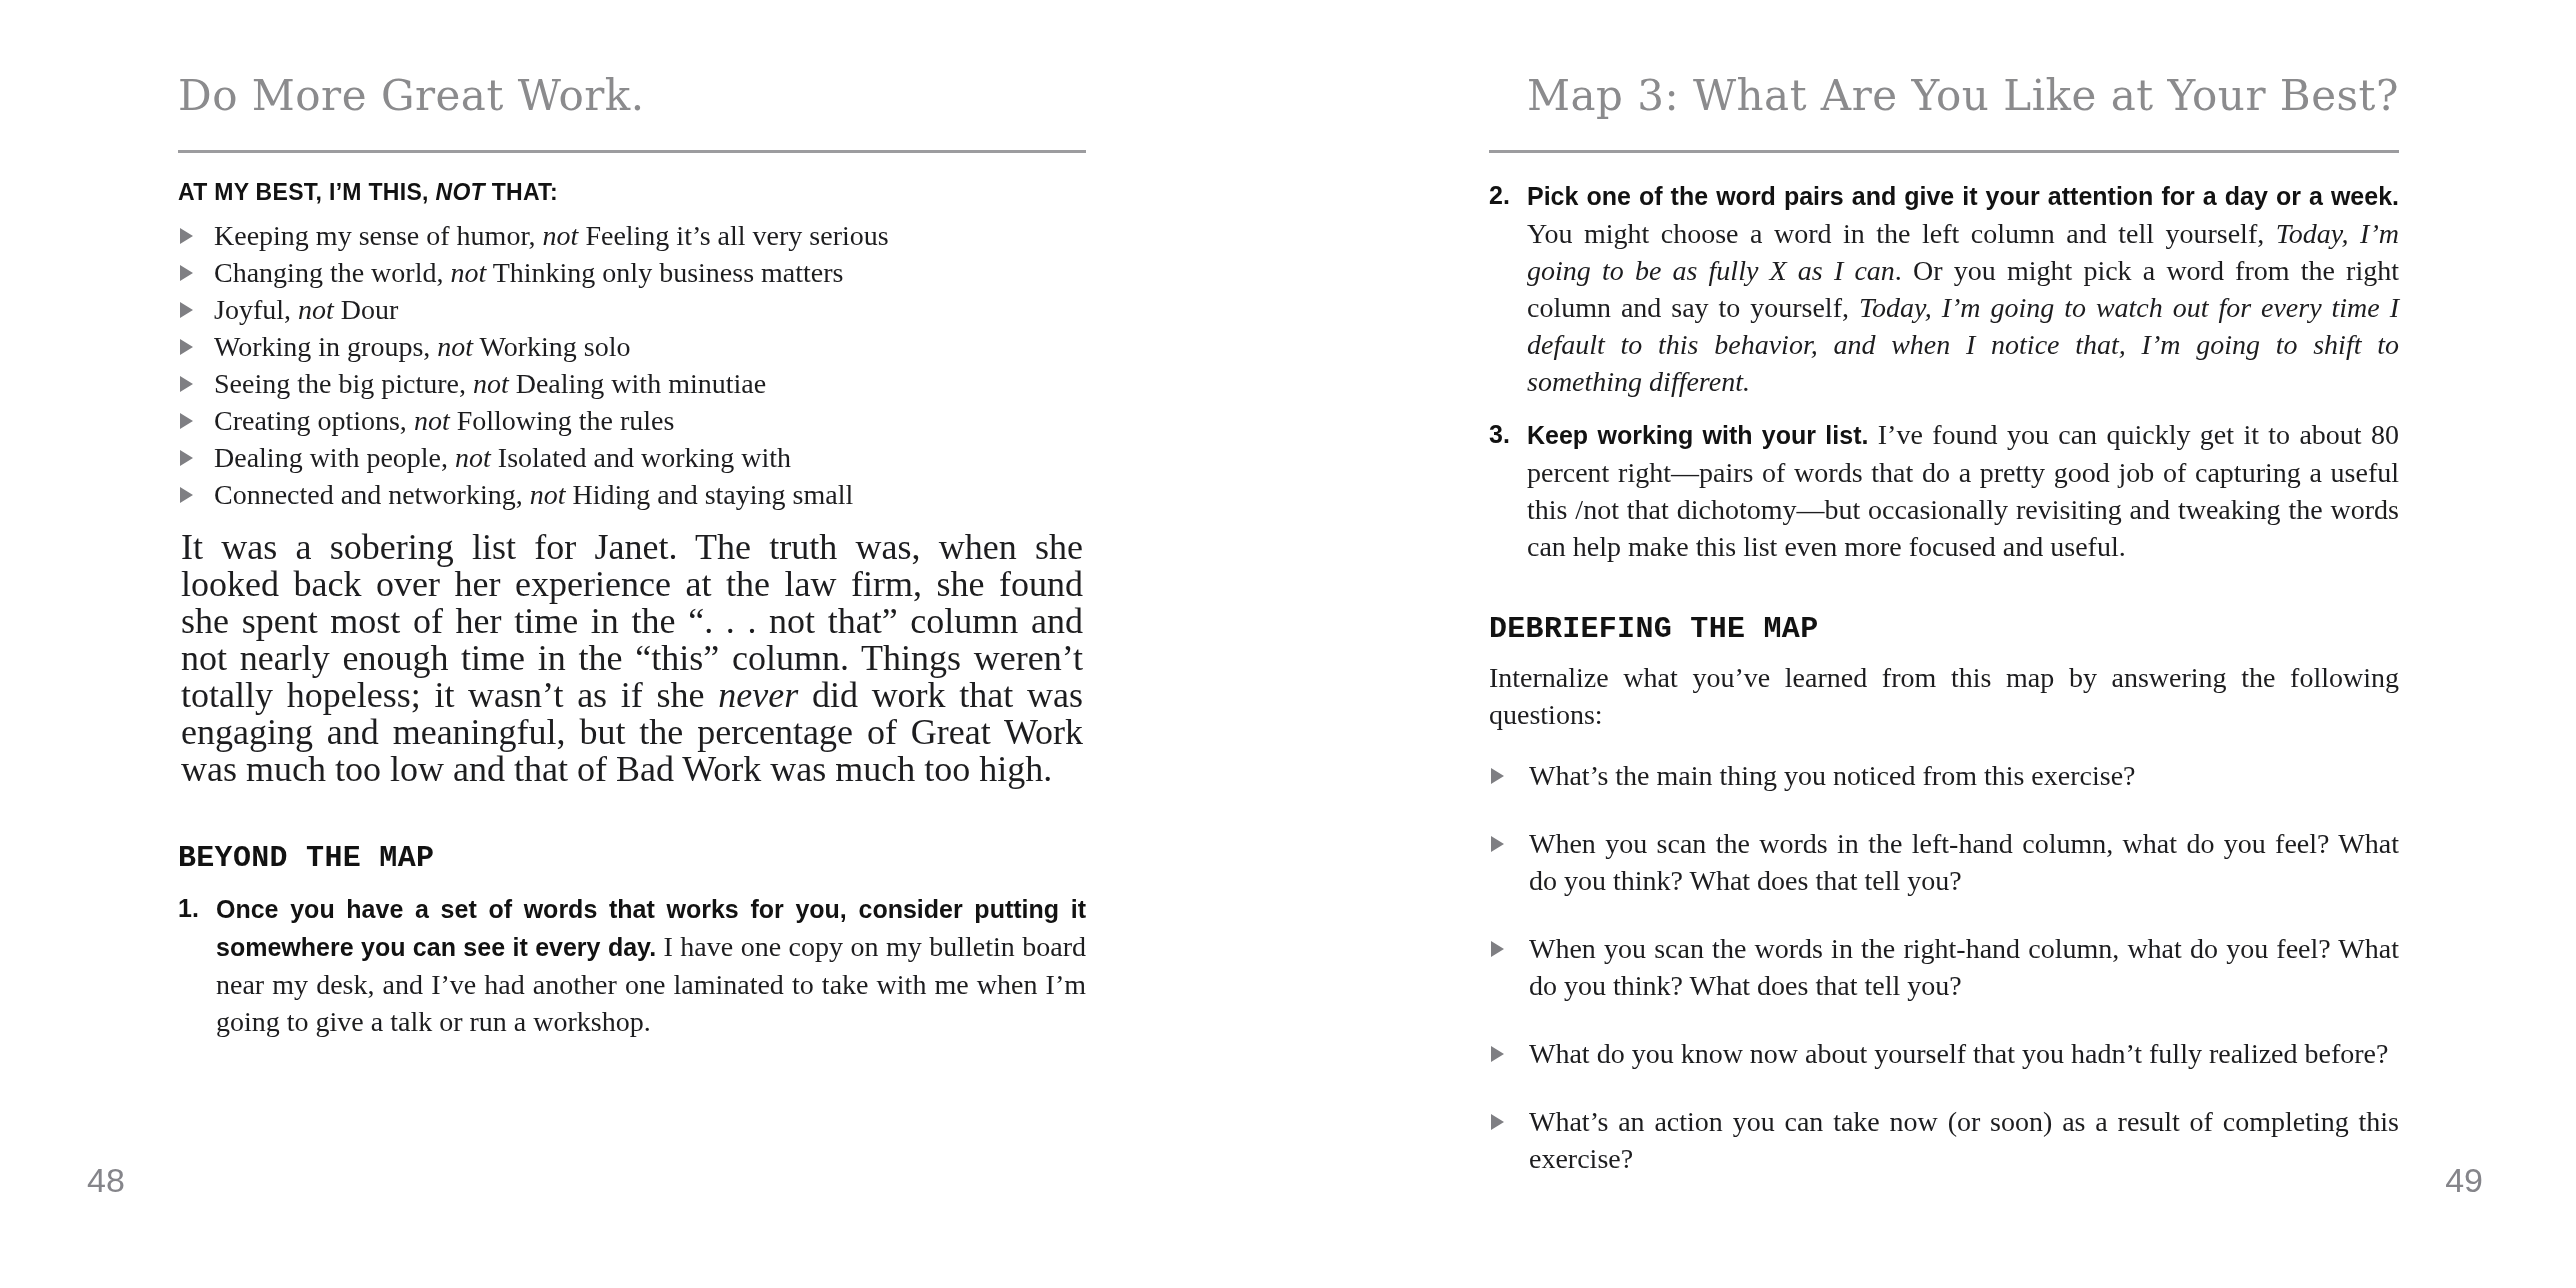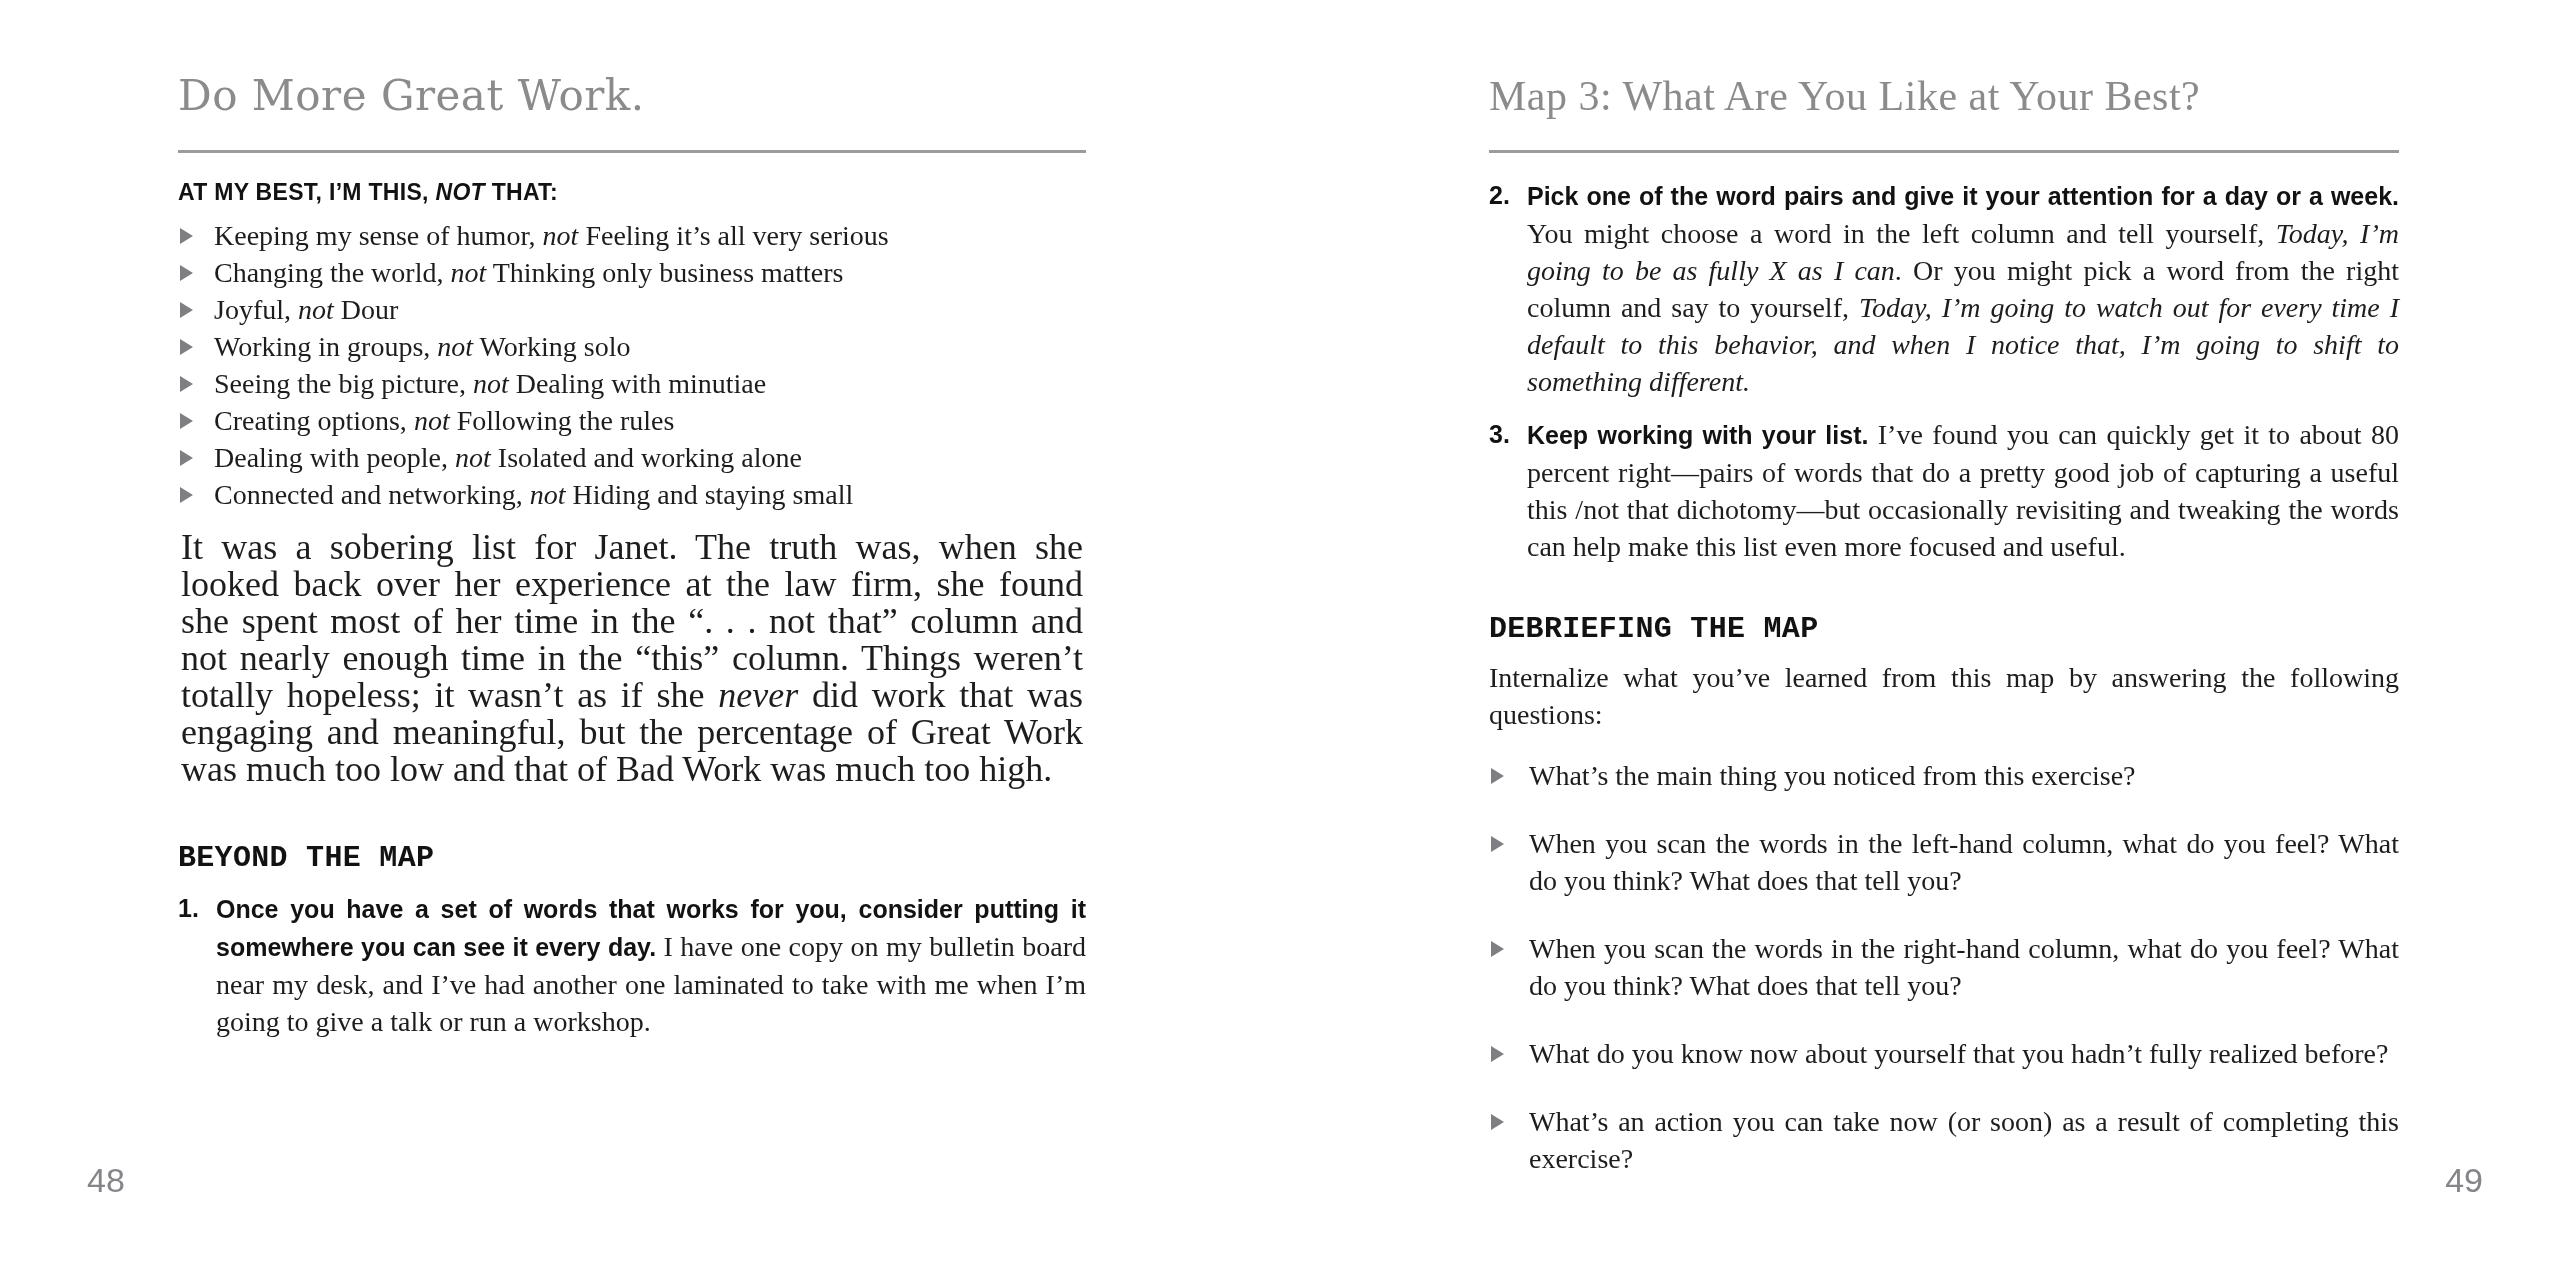--- a/index.html
+++ b/index.html
@@ -17,21 +17,21 @@
 
   .running-head{
     font-family:"DejaVu Serif", serif;
     font-weight:normal;
     font-size:42px;
     line-height:48px;
     color:#8b8b8d;
     letter-spacing:0.5px;
     margin:61px 0 0 0;
   }
-  .page.right .running-head{font-family:Liberation Serif, serif;}
+  .page.right .running-head{text-align:right;}
 
   .rule{border-top:3px solid #9c9c9f;margin-top:30px;height:0;}
 
   .list-heading{
     font-family:"Liberation Sans", sans-serif;
     font-weight:bold;
     font-size:23px;
     line-height:30px;
     color:#121212;
     letter-spacing:0.3px;
@@ -136,21 +136,21 @@
 
     <h3 class="list-heading"><span>AT MY BEST, I’M THIS, </span><i>NOT</i><span> THAT:</span></h3>
 
     <ul class="word-pairs">
       <li class="word-pair"><span class="tri"></span><span>Keeping my sense of humor, </span><i>not</i><span> Feeling it’s all very serious</span></li>
       <li class="word-pair"><span class="tri"></span><span>Changing the world, </span><i>not</i><span> Thinking only business matters</span></li>
       <li class="word-pair"><span class="tri"></span><span>Joyful, </span><i>not</i><span> Dour</span></li>
       <li class="word-pair"><span class="tri"></span><span>Working in groups, </span><i>not</i><span> Working solo</span></li>
       <li class="word-pair"><span class="tri"></span><span>Seeing the big picture, </span><i>not</i><span> Dealing with minutiae</span></li>
       <li class="word-pair"><span class="tri"></span><span>Creating options, </span><i>not</i><span> Following the rules</span></li>
-      <li class="word-pair"><span class="tri"></span><span>Dealing with people, </span><i>not</i><span> Isolated and working alone</span></li>
+      <li class="word-pair"><span class="tri"></span><span>Dealing with people, </span><i>not</i><span> Isolated and working with</span></li>
       <li class="word-pair"><span class="tri"></span><span>Connected and networking, </span><i>not</i><span> Hiding and staying small</span></li>
     </ul>
 
     <p class="para first"><span>It was a sobering list for Janet. The truth was, when she looked back over her experience at the law firm, she found she spent most of her time in the “. . . not that” column and not nearly enough time in the “this” column. Things weren’t totally hopeless; it wasn’t as if she </span><i>never</i><span> did work that was engaging and meaningful, but the percentage of Great Work was much too low and that of Bad Work was much too high.</span></p>
 
 
     <h2 class="section-heading">BEYOND THE MAP</h2>
 
     <div class="numbered-item"><span class="item-number">1.</span><span class="item-lead">Once you have a set of words that works for you, consider putting it somewhere you can see it every day.</span><span> I have one copy on my bulletin board near my desk, and I’ve had another one laminated to take with me when I’m going to give a talk or run a workshop.</span></div>
   </main>

